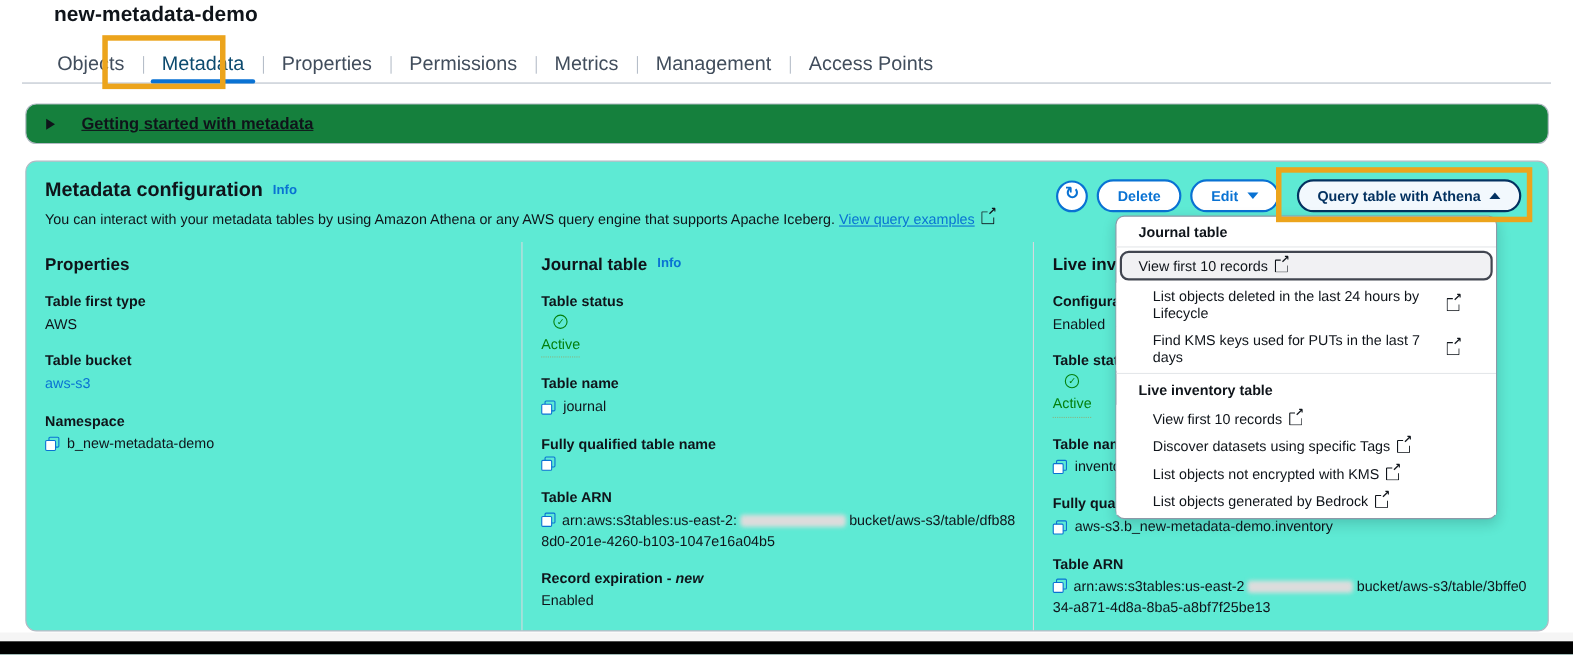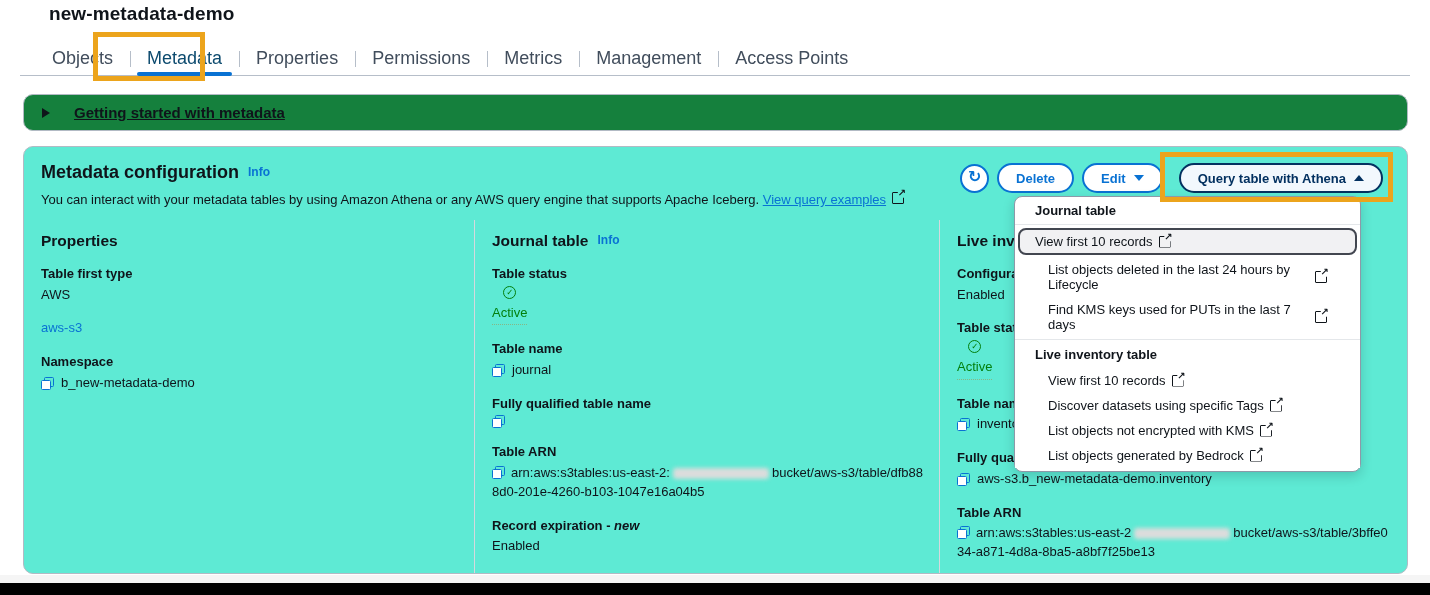--- a/index.html
+++ b/index.html
@@ -159,20 +159,21 @@
 
   <div class="cols">
 
     <div class="col col-1">
       <h3 class="col-heading">Properties</h3>
       <div class="field">
         <div class="field-label">Table first type</div>
         <div class="field-value">AWS</div>
       </div>
       <div class="field">
+        <div class="field-label">Table bucket</div>
         <div class="field-value">
             <span class="link-blue">aws-s3</span>
           </div>
       </div>
       <div class="field">
         <div class="field-label">Namespace</div>
         <div class="field-value">
           <span class="copy"></span>
           <span>b_new-metadata-demo</span>
         </div>

